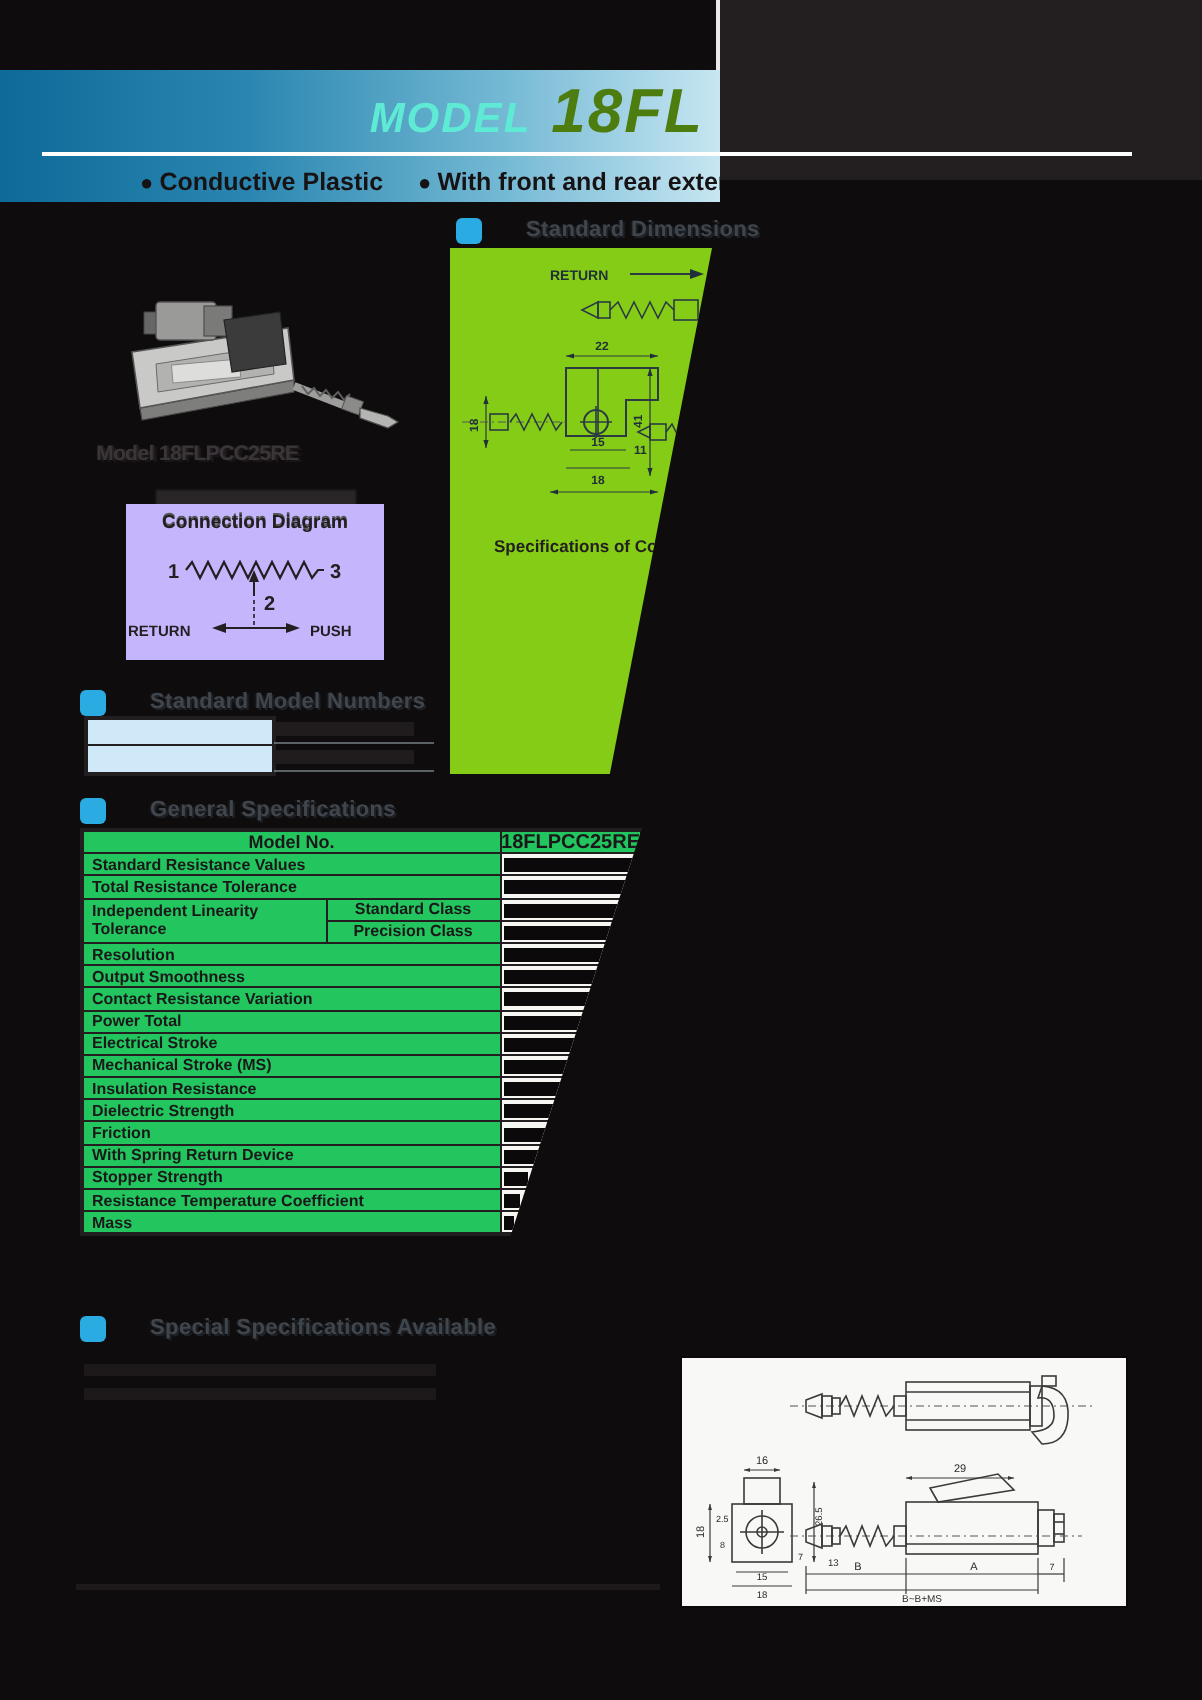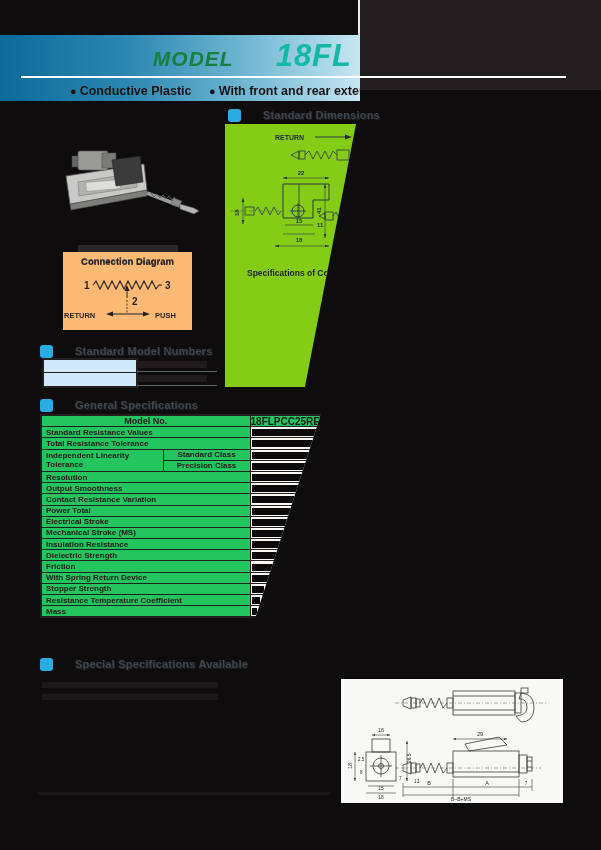--- a/index.html
+++ b/index.html
@@ -8,40 +8,40 @@
   .abs{position:absolute;}
 
   
   #band{left:0;top:35px;width:360px;height:66px;
         background:linear-gradient(90deg,#0d6a99 0%,#2b87b1 35%,#74b9d4 70%,#c7e6f2 100%);}
   #tr-patch{left:360px;top:0;width:241px;height:90px;background:#231f20;}
   #tr-sliver{left:358px;top:0;width:2px;height:44px;background:#e9e9e9;}
   #white-line{left:21px;top:76px;width:545px;height:2px;background:#ffffff;z-index:6;}
   #title{left:170px;top:40px;width:182px;height:34px;display:flex;align-items:baseline;
          justify-content:flex-end;gap:10px;white-space:nowrap;z-index:3;}
-  #title .model{font:italic 700 21px/1 "Liberation Sans",sans-serif;color:#15803d;letter-spacing:1px;}
-  #title .num{font:italic 700 31px/1 "Liberation Sans",sans-serif;color:#14b8a6;letter-spacing:1px;margin-left:32px;}
+  #title .model{font:italic 700 21px/1 "Liberation Sans",sans-serif;color:#5eead4;letter-spacing:1px;}
+  #title .num{font:italic 700 31px/1 "Liberation Sans",sans-serif;color:#4d7c0f;letter-spacing:1px;}
   #bullets{left:70px;top:83px;width:290px;height:16px;overflow:hidden;white-space:nowrap;
            font:700 12.5px/16px "Liberation Sans",sans-serif;color:#171314;z-index:4;}
   .bullet-item{margin-right:14px;}
   .bullet-item::before{content:"● ";font-size:11px;}
 
   
   .sec-hdr{display:flex;align-items:center;gap:22px;height:14px;}
   .sec-icon{width:13px;height:13px;background:#2aace3;border-radius:3px;flex:0 0 auto;}
   .sec-title{font:700 11px/13px "Liberation Sans",sans-serif;color:#41464d;letter-spacing:.2px;
              text-shadow:1px 1px 0 #1d2126,-1px 0 0 #14161a;white-space:nowrap;}
 
   
   #photo-caption{left:48px;top:220px;width:150px;font:700 10.5px/14px "Liberation Sans",sans-serif;
                  color:#3a3538;letter-spacing:-.3px;text-shadow:1px 0 0 #241f21,2px 1px 0 #1a1516;}
 
   
   #conn-smudge{left:78px;top:245px;width:100px;height:8px;background:#2a2627;filter:blur(.6px);}
-  #conn-box{left:63px;top:252px;width:129px;height:78px;background:#fdba74;}
+  #conn-box{left:63px;top:252px;width:129px;height:78px;background:#c4b5fd;}
   #conn-heading{left:0;top:4px;width:129px;text-align:center;
                 font:700 9.5px/11px "Liberation Sans",sans-serif;color:#231f20;
                 text-shadow:0 -1px 0 #555;}
 
   
   #dim-hdr{left:228px;top:108px;z-index:3;}
   #dim-box{left:225px;top:124px;width:131px;height:263px;background:#84cc16;
            clip-path:polygon(0 0,100% 0,61% 100%,0 100%);}
 
   
@@ -111,20 +111,21 @@
     <rect x="38" y="43" width="34" height="9" fill="#dddddb" stroke="#8a8a88" stroke-width="0.5" transform="rotate(-5 55 47)"></rect>
     <rect x="24" y="18" width="8" height="11" fill="#666" stroke="#444" stroke-width="0.5"></rect>
     <rect x="30" y="13" width="30" height="19" rx="2" fill="#9a9a98" stroke="#555" stroke-width="0.7"></rect>
     <rect x="54" y="15" width="14" height="15" fill="#7a7a78" stroke="#4d4d4b" stroke-width="0.6"></rect>
     <polygon points="64,22 92,18 95,44 68,48" fill="#3b3b3b" stroke="#222" stroke-width="0.6"></polygon>
     <line x1="99" y1="55" x2="130" y2="67" stroke="#9d9d9b" stroke-width="4"></line>
     <path d="M103,55 l3,4 l3,-3 l3,4 l3,-3 l3,4 l3,-3 l3,4 l3,-3" stroke="#5f5f5d" stroke-width="1" fill="none"></path>
     <rect x="124" y="61" width="9" height="7" fill="#8b8b89" stroke="#555" stroke-width="0.5" transform="rotate(20 128 64)"></rect>
     <polygon points="132,66 146,70 151,73 146,76 132,71" fill="#b5b5b3" stroke="#4e4e4c" stroke-width="0.6"></polygon>
   </svg>
+  <div class="abs" id="photo-caption">Model 18FLPCC25RE</div>
 
   <div class="abs" id="conn-smudge"></div>
   <div class="abs" id="conn-box">
     <div class="abs" id="conn-heading">Connection Diagram</div>
     <svg class="abs" style="left:0;top:22px;" width="129" height="54" viewBox="0 0 129 54">
       <text x="21" y="15" style="font:700 10px 'Liberation Sans',sans-serif;fill:#231f20">1</text>
       <text x="102" y="15" style="font:700 10px 'Liberation Sans',sans-serif;fill:#231f20">3</text>
       <polyline class="ln" style="stroke:#231f20;stroke-width:1.1" points="30,11 33,7 37,15 41,7 45,15 49,7 53,15 57,7 61,15 65,7 69,15 73,7 77,15 81,7 85,15 89,7 93,15 96,11 99,11"></polyline>
       <line x1="64" y1="24" x2="64" y2="14" stroke="#231f20" stroke-width="1"></line>
       <polygon points="64,11 61.5,17 66.5,17" fill="#231f20"></polygon>

